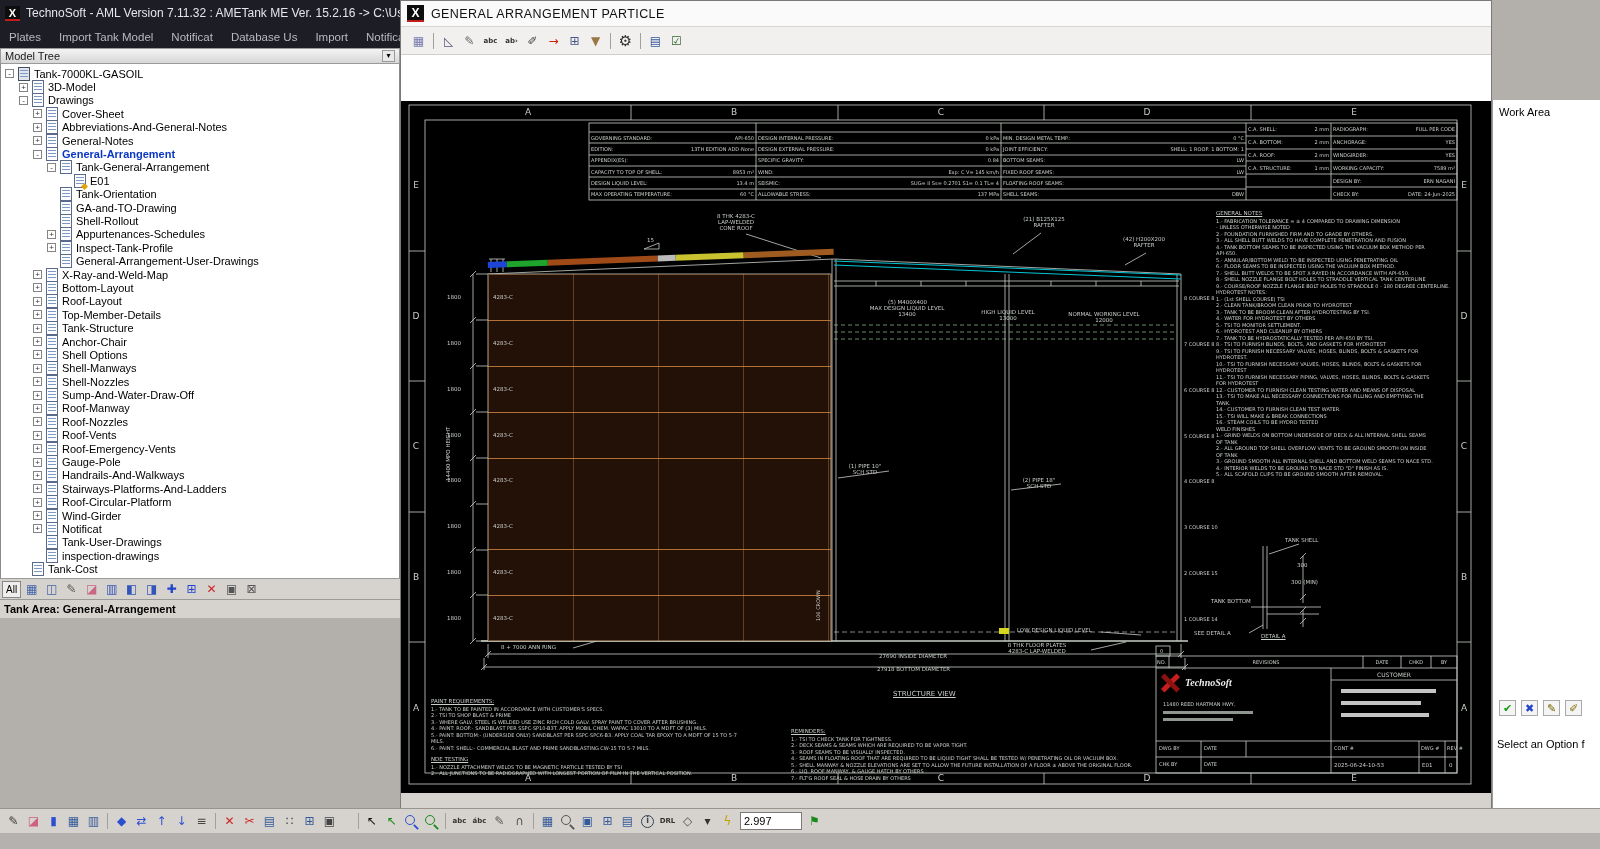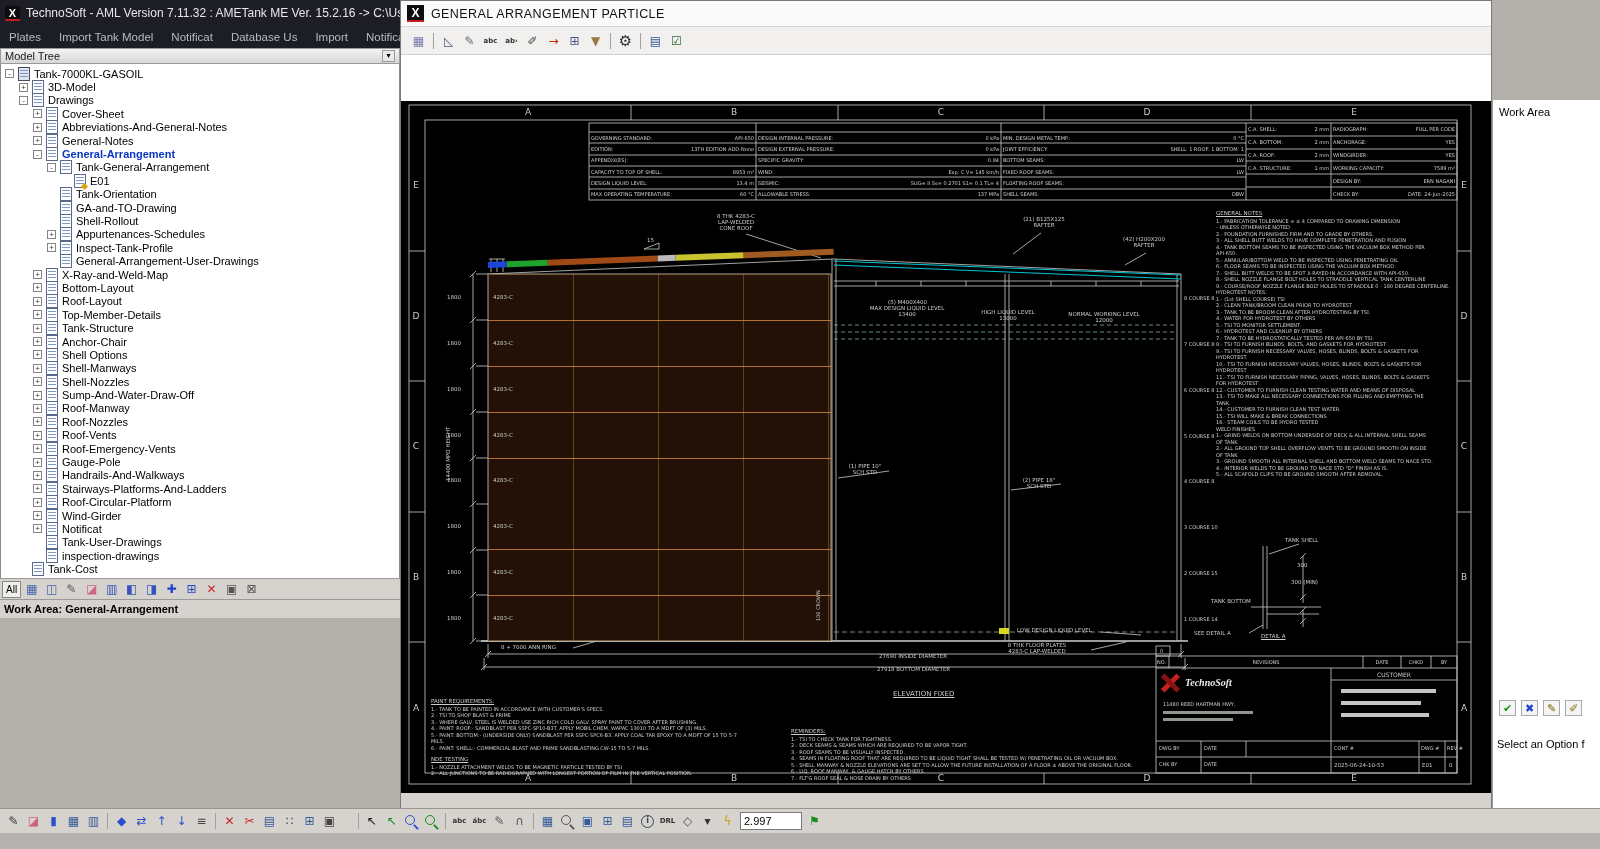--- a/index.html
+++ b/index.html
@@ -309,21 +309,21 @@
       <button class="ticon" style="color: rgb(51, 85, 187);">◧</button>
       <button class="ticon" style="color: rgb(51, 85, 187);">◨</button>
       <button class="ticon" style="color: rgb(34, 68, 204);">✚</button>
       <button class="ticon" style="color: rgb(34, 68, 204);">⊞</button>
       <button class="ticon" style="color: rgb(204, 34, 34);">✕</button>
       <button class="ticon" style="color: rgb(85, 85, 85);">▣</button>
       <button class="ticon" style="color: rgb(85, 85, 85);">⊠</button>
     </span>
 </div>
 
-<div class="abs status-line">Work Area: General-Arrangement</div>
+<div class="abs status-line">Tank Area: General-Arrangement</div>
 
 <div class="abs drawing-window">
   <div class="abs dw-titlebar">
     <span class="dw-logo">X</span>
     <span class="dw-title">GENERAL ARRANGEMENT PARTICLE</span>
   </div>
   <div class="abs dw-toolbar">
       <button class="ticon" style="color: rgb(120, 120, 176);">▦</button>
       <span class="tsep"></span>
       <button class="ticon" style="color: rgb(85, 85, 119);">◺</button>
@@ -595,21 +595,21 @@
       <div class="ann" style="left: 440px; top: 362px; width: 48px; text-align: center;">(1) PIPE 10"
 SCH STD</div>
       <div class="ann" style="left: 614px; top: 376px; width: 48px; text-align: center;">(2) PIPE 18"
 SCH STD</div>
       <div class="ann" style="left: 616px; top: 526px;">LOW DESIGN LIQUID LEVEL</div>
       <div class="ann" style="left: 596px; top: 541px; width: 80px; text-align: center;">8 THK FLOOR PLATES
 4283-C LAP-WELDED</div>
       <div class="ann" style="left: 100px; top: 543px;">8 + 7000 ANN RING</div>
       <div class="ann" style="left: 478px; top: 552px;">27690 INSIDE DIAMETER</div>
       <div class="ann" style="left: 476px; top: 565px;">27918 BOTTOM DIAMETER</div>
-      <div class="ann" style="left: 492px; top: 590px; font-size: 7px; text-decoration: underline;">ELEVATION FIXED</div>
+      <div class="ann" style="left: 492px; top: 590px; font-size: 7px; text-decoration: underline;">STRUCTURE VIEW</div>
       <div class="ann" style="left: 414px; top: 520px; font-size: 5px; transform: rotate(-90deg); transform-origin: left top;">106 CROWN</div>
       <div class="ann" style="left: 44px; top: 380px; transform: rotate(-90deg); transform-origin: left top;">14400 MPO HEIGHT</div>
       <div class="ann" style="left: 793px; top: 529px;">SEE DETAIL A</div>
       <div class="ann" style="left: 860px; top: 532px; text-decoration: underline;">DETAIL A</div>
       <div class="ann" style="left: 884px; top: 436px;">TANK SHELL</div>
       <div class="ann" style="left: 896px; top: 461px;">300</div>
       <div class="ann" style="left: 890px; top: 478px;">300 (MIN)</div>
       <div class="ann" style="left: 810px; top: 497px;">TANK BOTTOM</div>
       <div class="ann" style="left: 46px; top: 192.938px; font-size: 5.5px;">1800</div>
       <div class="ann" style="left: 92px; top: 192.938px; font-size: 5.5px;">4283-C</div>

